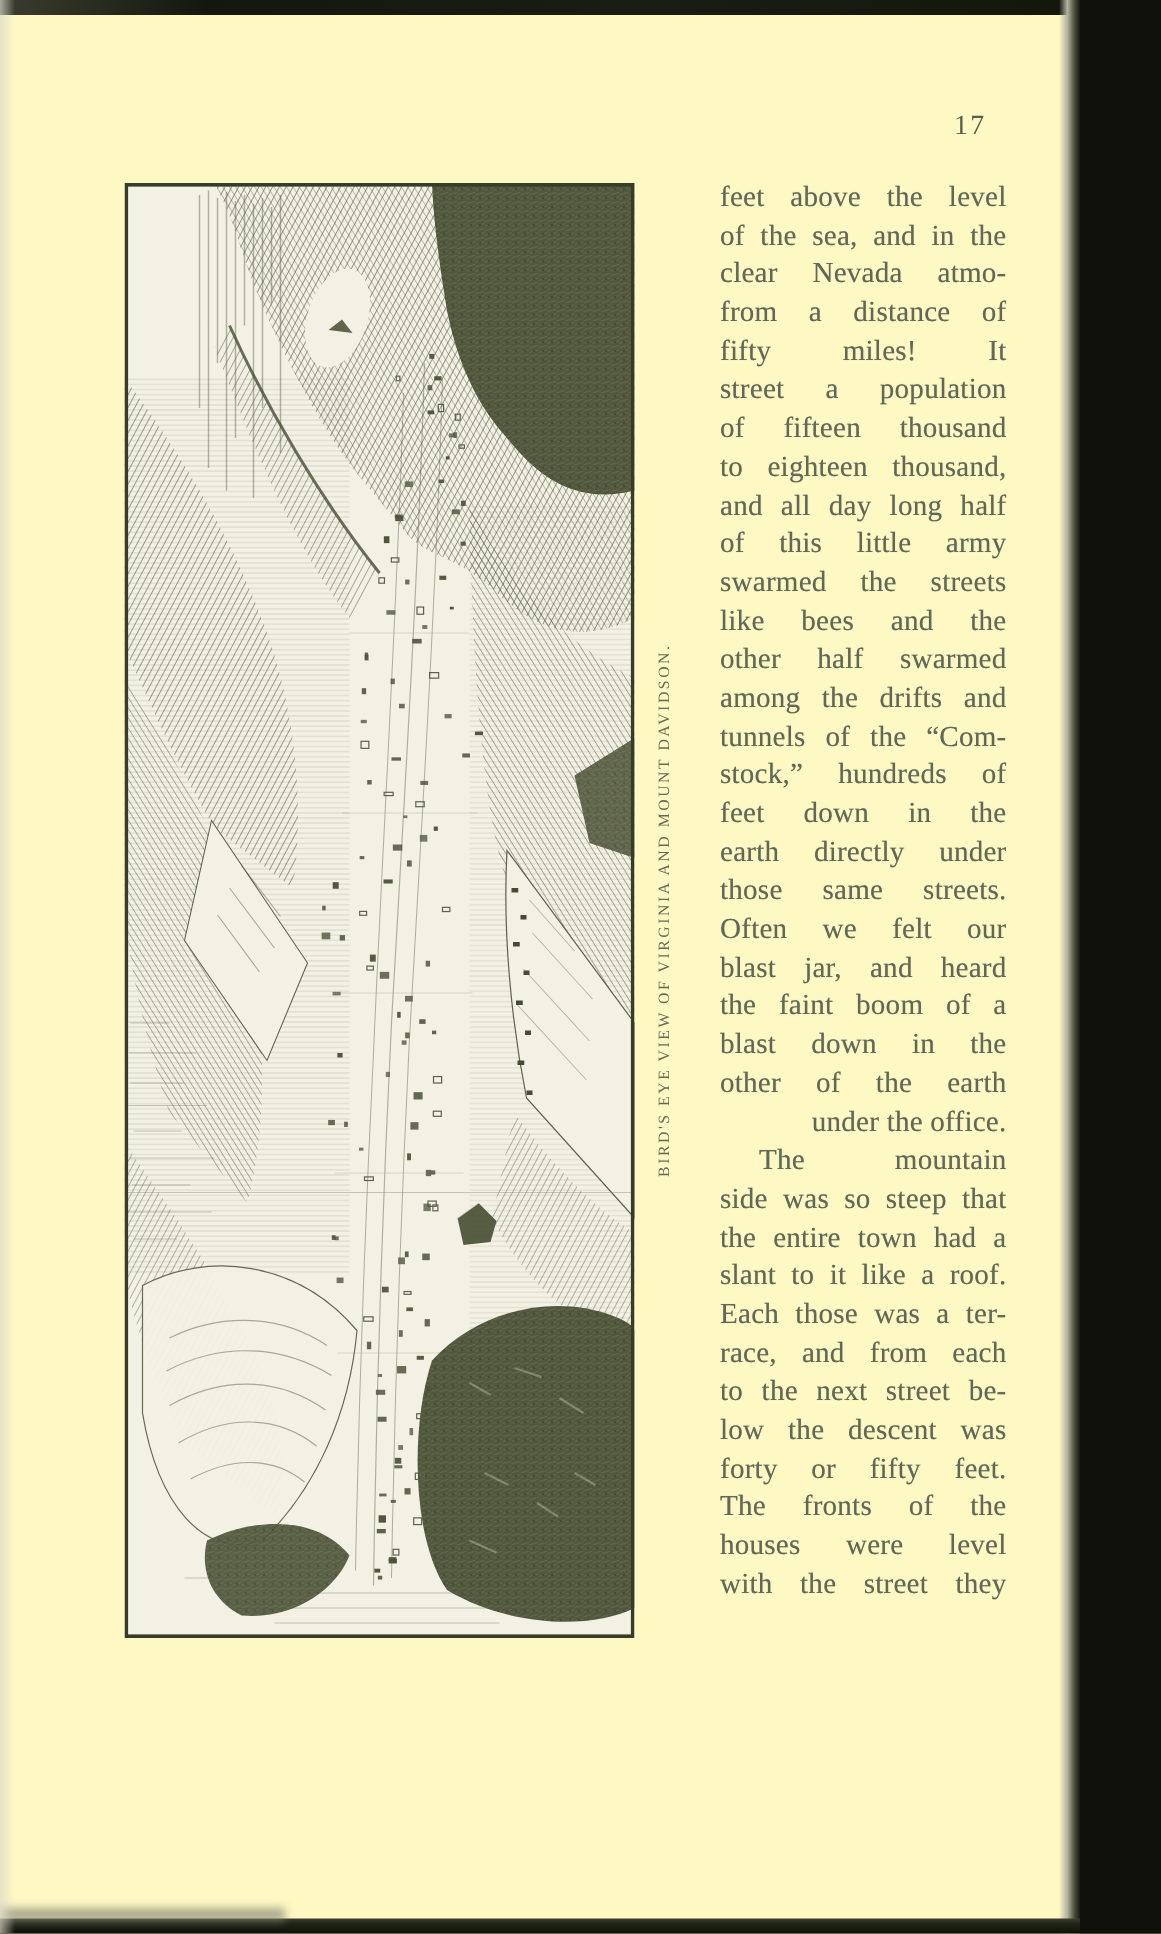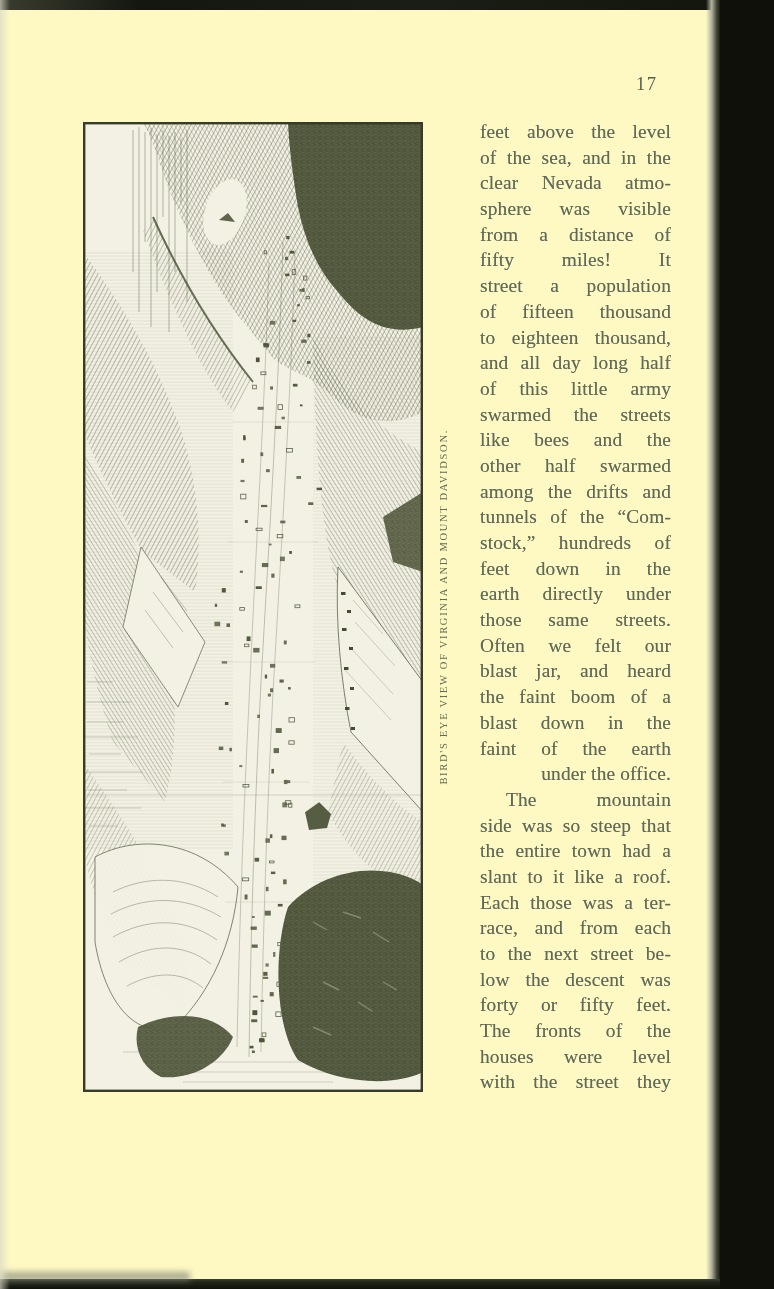--- a/index.html
+++ b/index.html
@@ -287,42 +287,41 @@
 
   <div class="caption-box">
     <span>BIRD'S EYE VIEW OF VIRGINIA AND MOUNT DAVIDSON.</span>
   </div>
 
   <div class="text-col">
     <div class="para para-end">
         <div class="line">feet above the level</div>
         <div class="line">of the sea, and in the</div>
         <div class="line">clear Nevada atmo-</div>
-        <div class="line">sphere was visible</div>
         <div class="line">from a distance of</div>
         <div class="line">fifty miles! It</div>
         <div class="line">street a population</div>
         <div class="line">of fifteen thousand</div>
         <div class="line">to eighteen thousand,</div>
         <div class="line">and all day long half</div>
         <div class="line">of this little army</div>
         <div class="line">swarmed the streets</div>
         <div class="line">like bees and the</div>
         <div class="line">other half swarmed</div>
         <div class="line">among the drifts and</div>
         <div class="line">tunnels of the “Com-</div>
         <div class="line">stock,” hundreds of</div>
         <div class="line">feet down in the</div>
         <div class="line">earth directly under</div>
         <div class="line">those same streets.</div>
         <div class="line">Often we felt our</div>
         <div class="line">blast jar, and heard</div>
         <div class="line">the faint boom of a</div>
         <div class="line">blast down in the</div>
-        <div class="line">faint of the earth</div>
+        <div class="line">other of the earth</div>
         <div class="line">under the office.</div>
       </div>
     <div class="para indent-first">
         <div class="line">The mountain</div>
         <div class="line">side was so steep that</div>
         <div class="line">the entire town had a</div>
         <div class="line">slant to it like a roof.</div>
         <div class="line">Each those was a ter-</div>
         <div class="line">race, and from each</div>
         <div class="line">to the next street be-</div>

